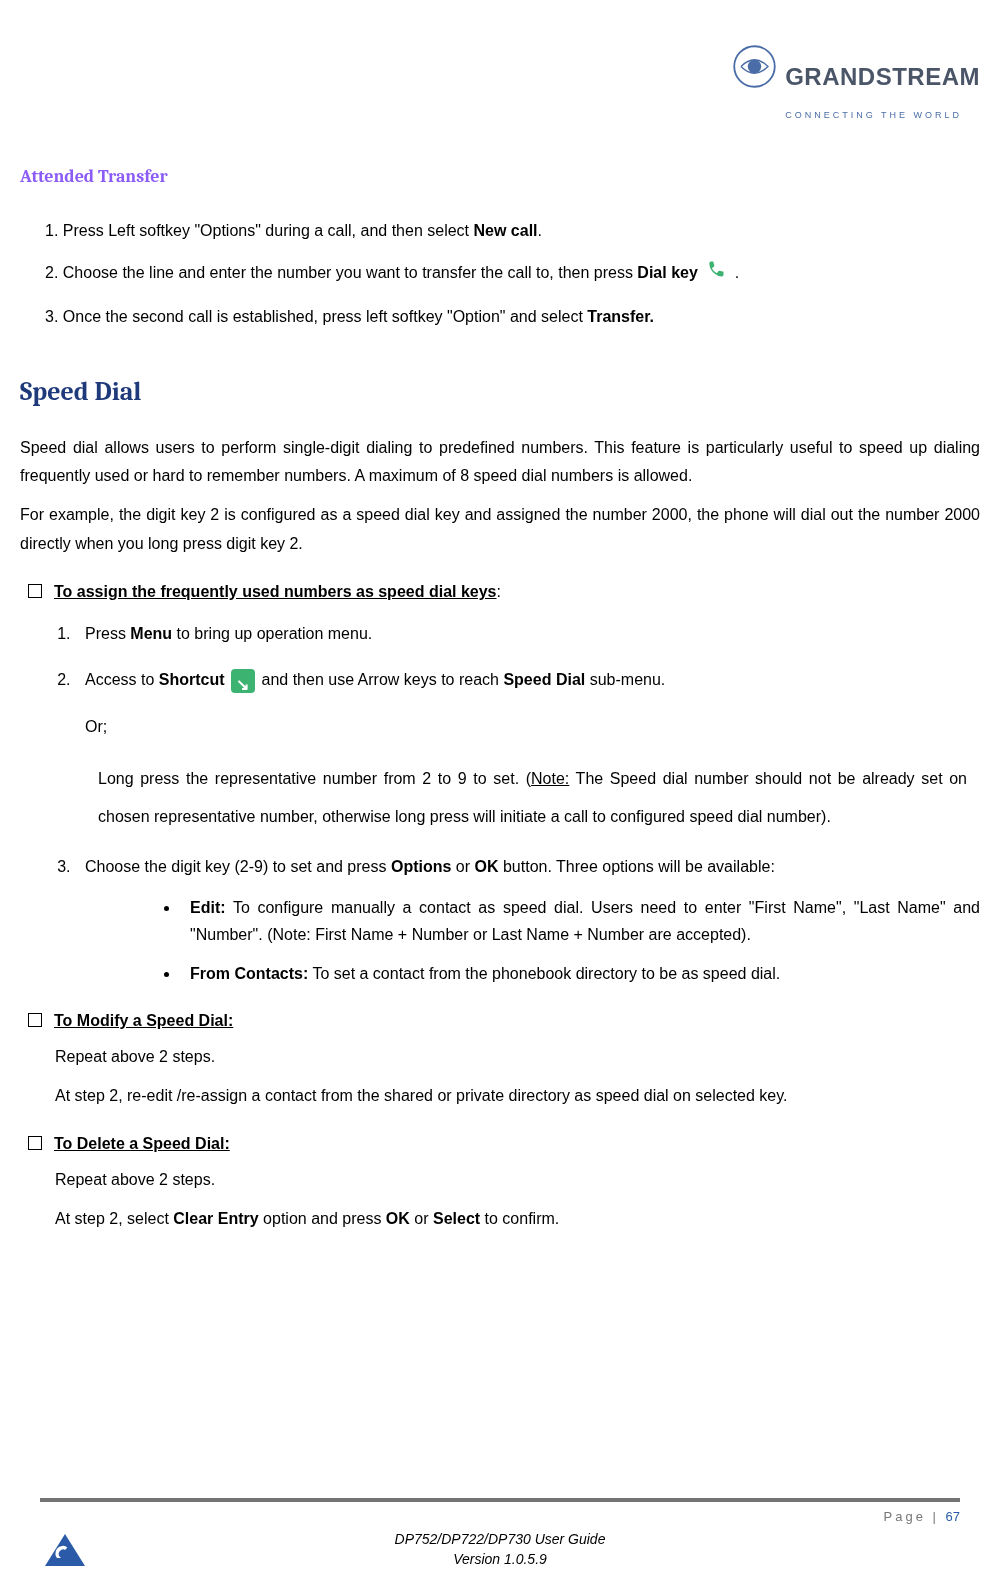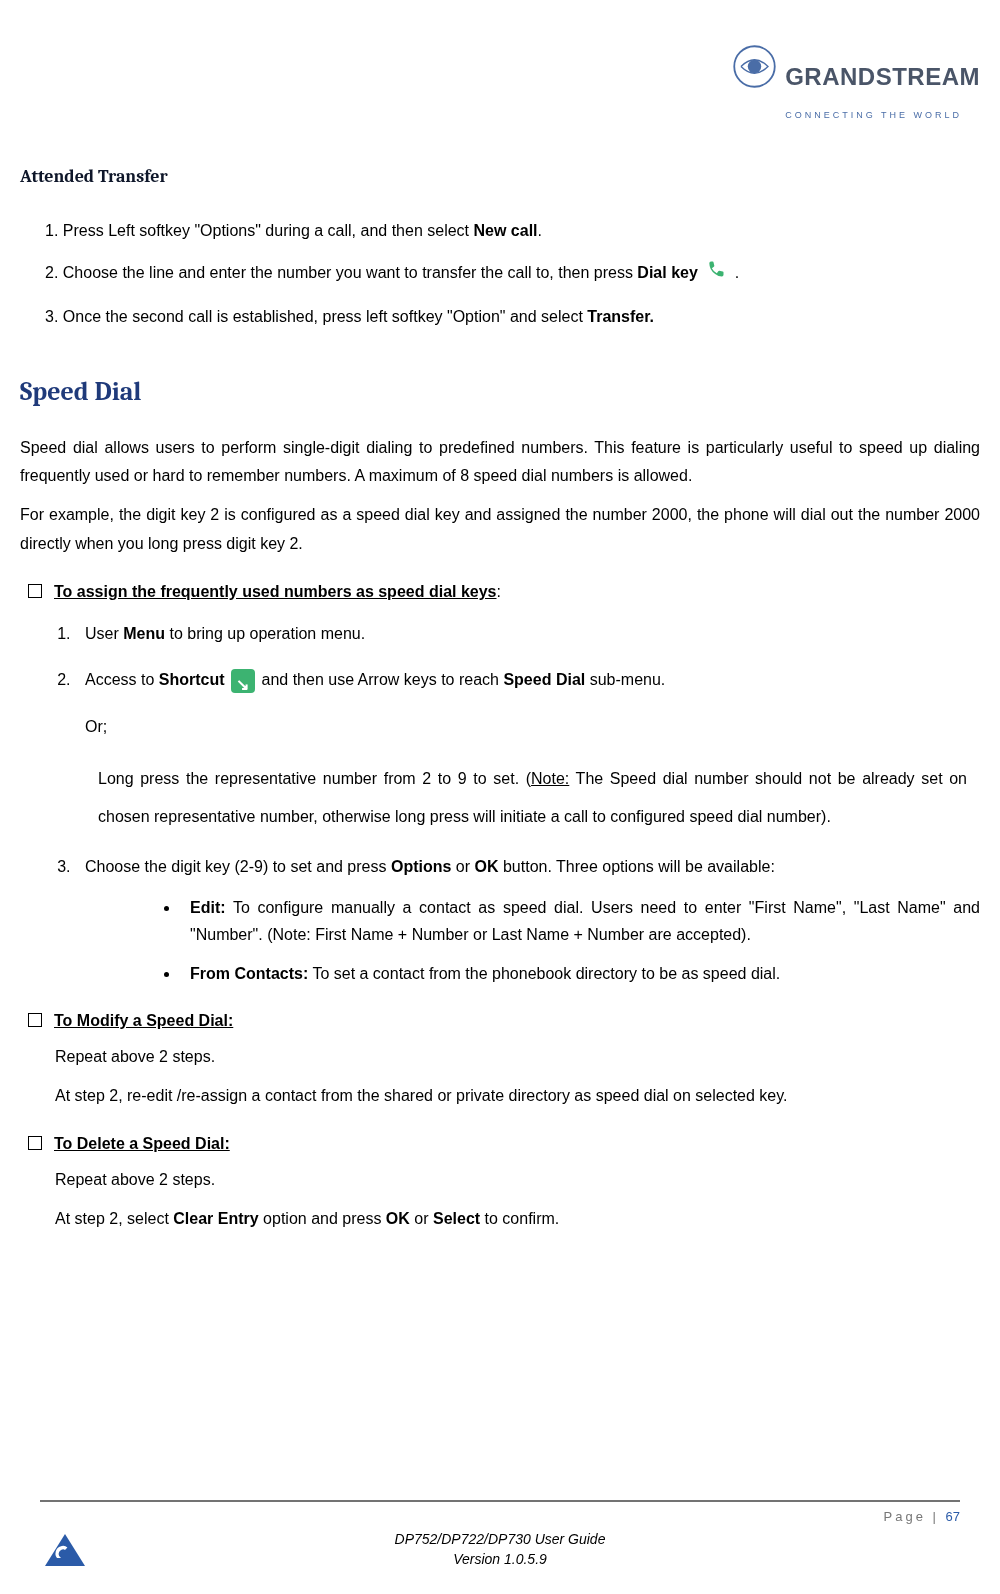--- a/index.html
+++ b/index.html
@@ -45,21 +45,21 @@
     .logo-tag {
       font-size: 9px;
       letter-spacing: 3px;
       color: #4a6da7;
       margin-top: 12px;
     }
     .content {
       padding: 0 20px;
     }
     h3.attended {
-      color: #0f172a;
+      color: #8b5cf6;
       font-family: Cambria, Georgia, serif;
       font-weight: bold;
       font-size: 18px;
       margin: 20px 0 25px 0;
     }
     h2.section-title {
       color: #1f3a7a;
       font-family: Cambria, Georgia, serif;
       font-weight: bold;
       font-size: 26px;
@@ -123,21 +123,21 @@
       line-height: 1.8;
     }
     .note-underline {
       text-decoration: underline;
     }
     .footer {
       position: absolute;
       bottom: 0;
       left: 0;
       right: 0;
-      border-top: 2px solid #737373;
+      border-top: 4px solid #737373;
       margin: 0 40px;
       padding: 5px 0 20px 0;
     }
     .footer-inner {
       display: flex;
       align-items: center;
       justify-content: space-between;
       position: relative;
     }
     .footer-logo {
@@ -232,21 +232,21 @@
 
     <p>Speed dial allows users to perform single-digit dialing to predefined numbers. This feature is particularly useful to speed up dialing frequently used or hard to remember numbers. A maximum of 8 speed dial numbers is allowed.</p>
     <p style="text-align:justify; margin-top:0;">For example, the digit key 2 is configured as a speed dial key and assigned the number 2000, the phone will dial out the number 2000 directly when you long press digit key 2.</p>
 
     <div class="bullet-section">
       <span class="checkbox-bullet"></span><span class="bullet-header">To assign the frequently used numbers as speed dial keys</span><span>:</span>
     </div>
 
     <ol class="numbered">
       <li>
-        <span>User </span><b>Menu</b><span> to bring up operation menu.</span>
+        <span>Press </span><b>Menu</b><span> to bring up operation menu.</span>
       </li>
       <li>
         <span>Access to </span><b>Shortcut</b>
         <span class="shortcut-icon"></span>
         <span> and then use Arrow keys to reach </span><b>Speed Dial</b><span> sub-menu.</span>
         <p style="margin:18px 0;">Or;</p>
         <p style="margin:10px 13px; line-height:2.4;">
           <span>Long press the representative number from 2 to 9 to set. (</span><span class="note-underline">Note:</span><span> The Speed dial number should not be already set on chosen representative number, otherwise long press will initiate a call to configured speed dial number).</span>
         </p>
       </li>

